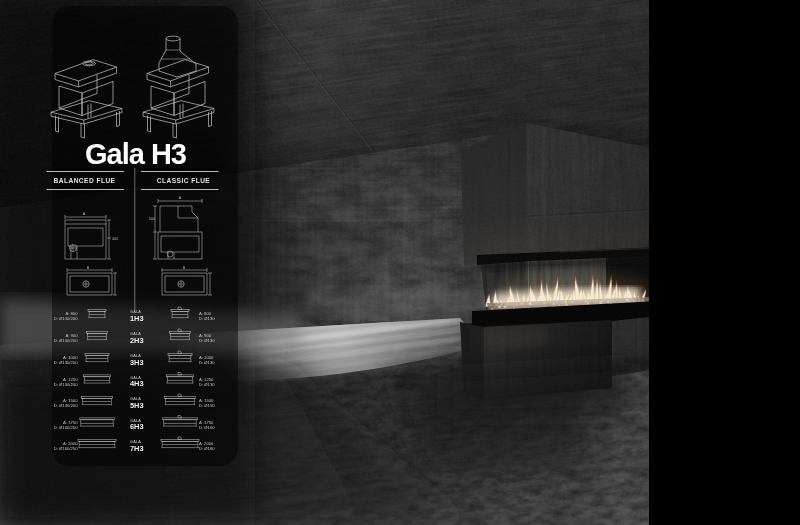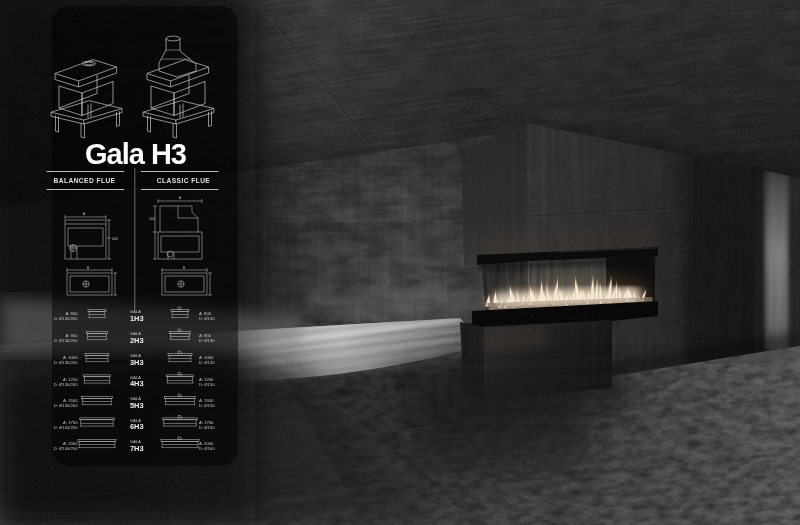--- a/index.html
+++ b/index.html
@@ -1,15 +1,15 @@
 <!DOCTYPE html>
 <html><head><meta charset="utf-8">
 <style>
 html,body{margin:0;padding:0;background:#000;}
-#stage{position:relative;width:800px;height:525px;overflow:hidden;background:#101010;font-family:"Liberation Sans",sans-serif;}
+#stage{position:relative;width:649px;height:525px;overflow:hidden;background:#101010;font-family:"Liberation Sans",sans-serif;}
 svg{display:block}
 </style></head>
 <body>
 <div id="stage">
 <svg width="800" height="525" viewBox="0 0 800 525">
 <defs>
 <linearGradient id="ceilG" x1="0" y1="0" x2="800" y2="0" gradientUnits="userSpaceOnUse">
  <stop offset="0" stop-color="#0b0b0b"></stop>
           <stop offset="0.2" stop-color="#151515"></stop>
  <stop offset="0.4" stop-color="#3a3a3a"></stop>

